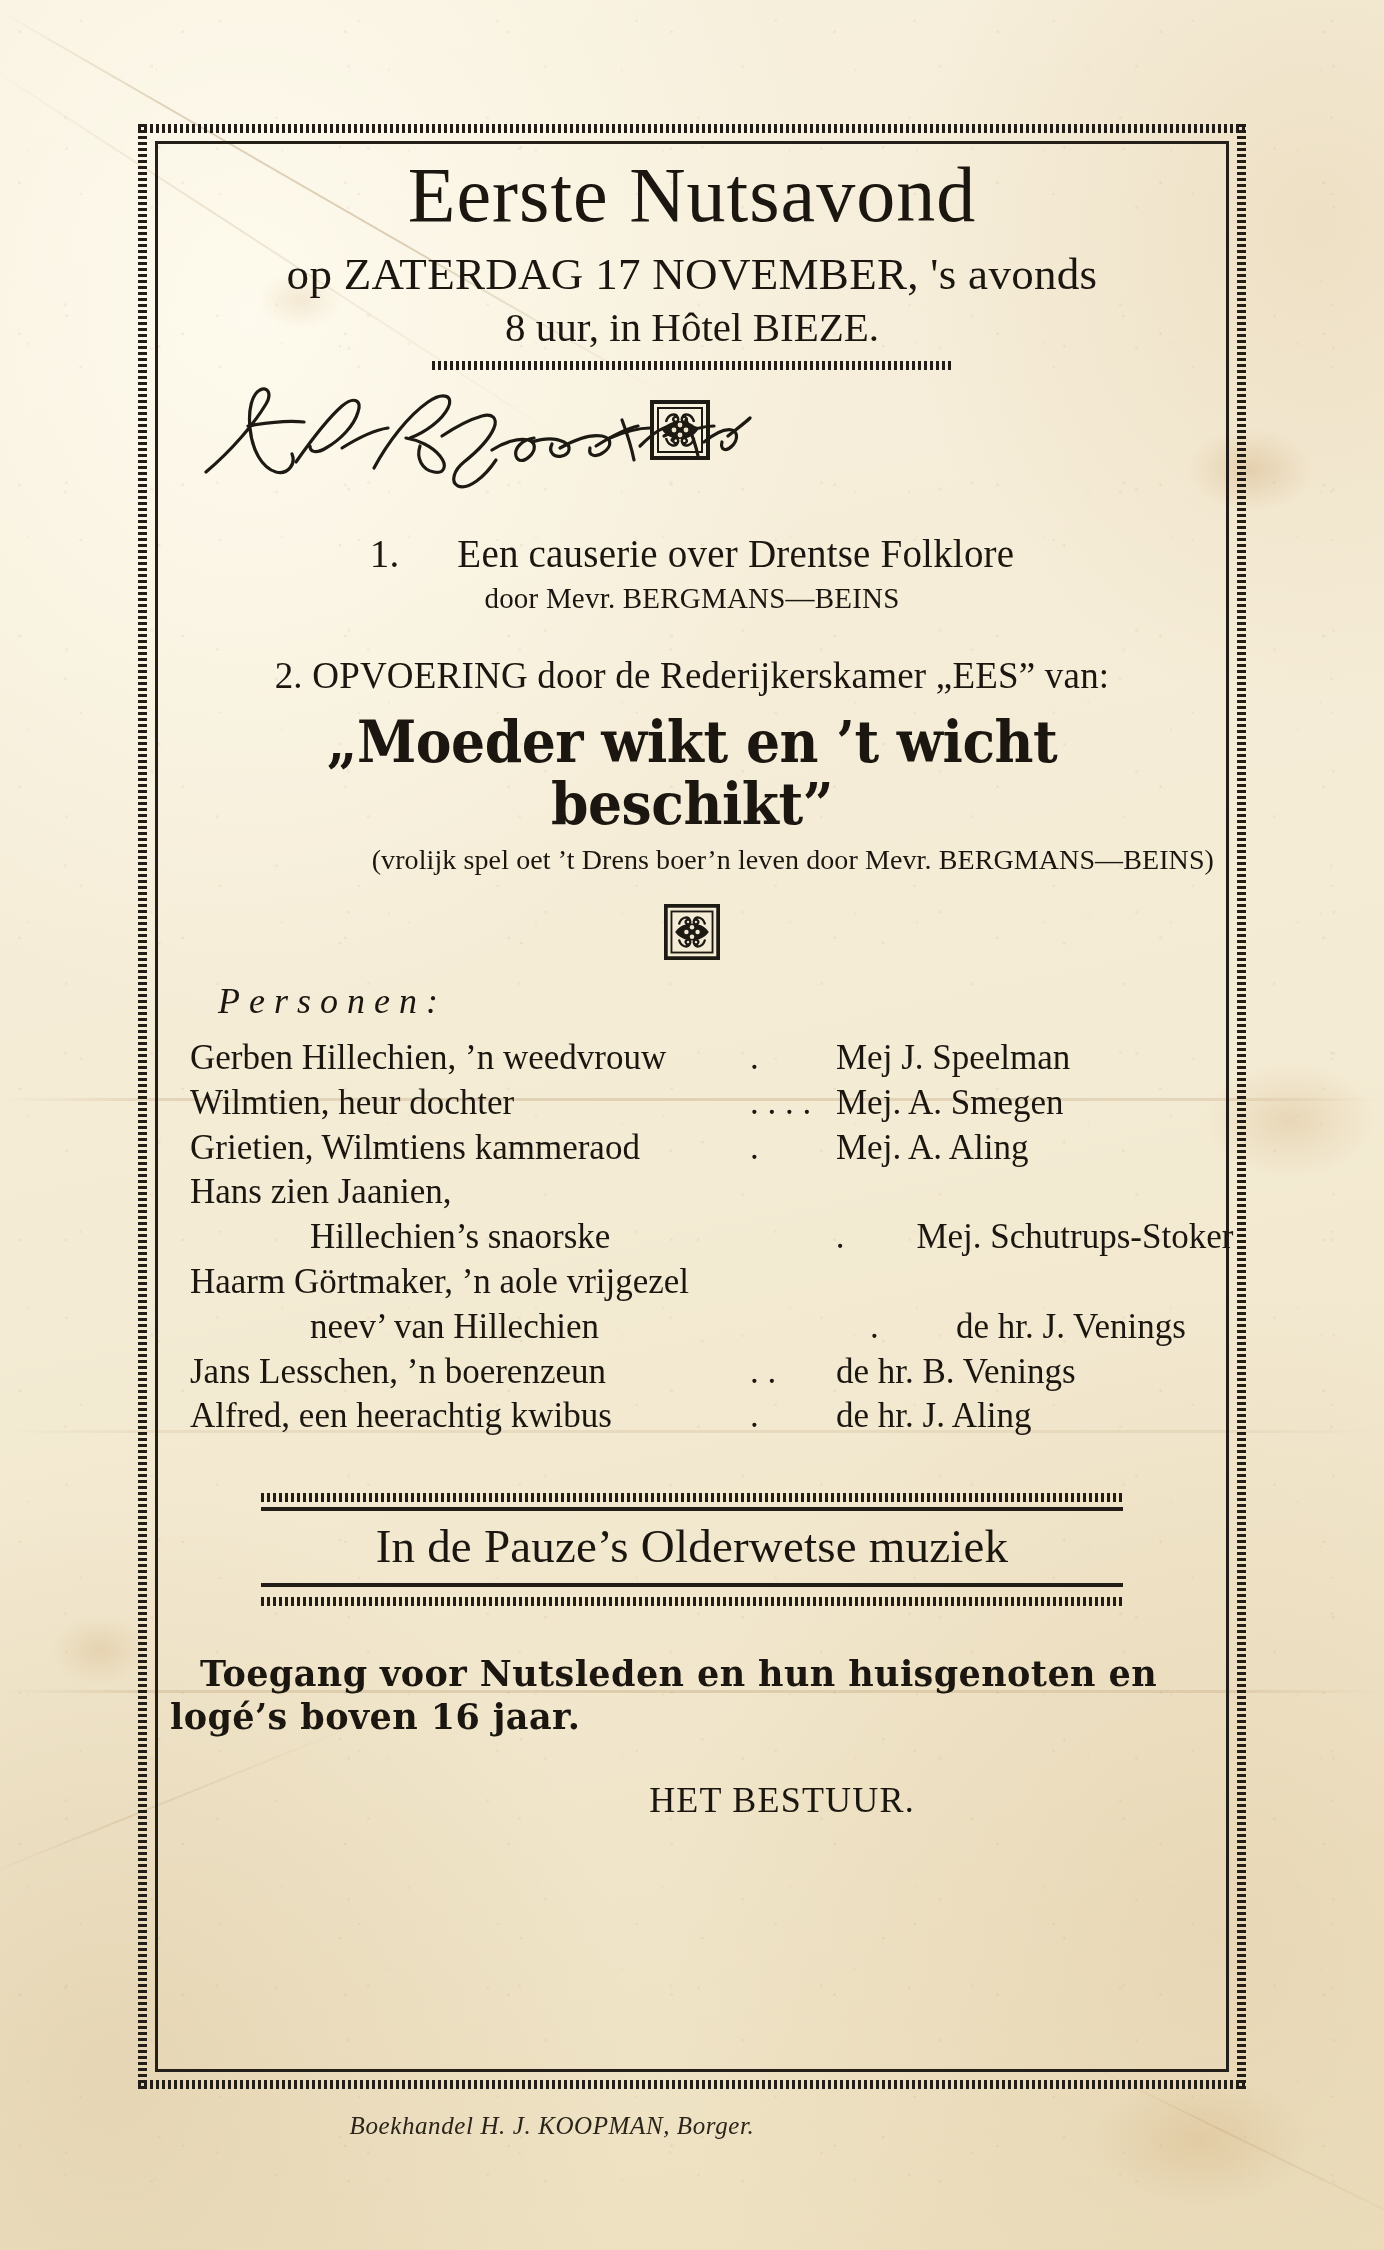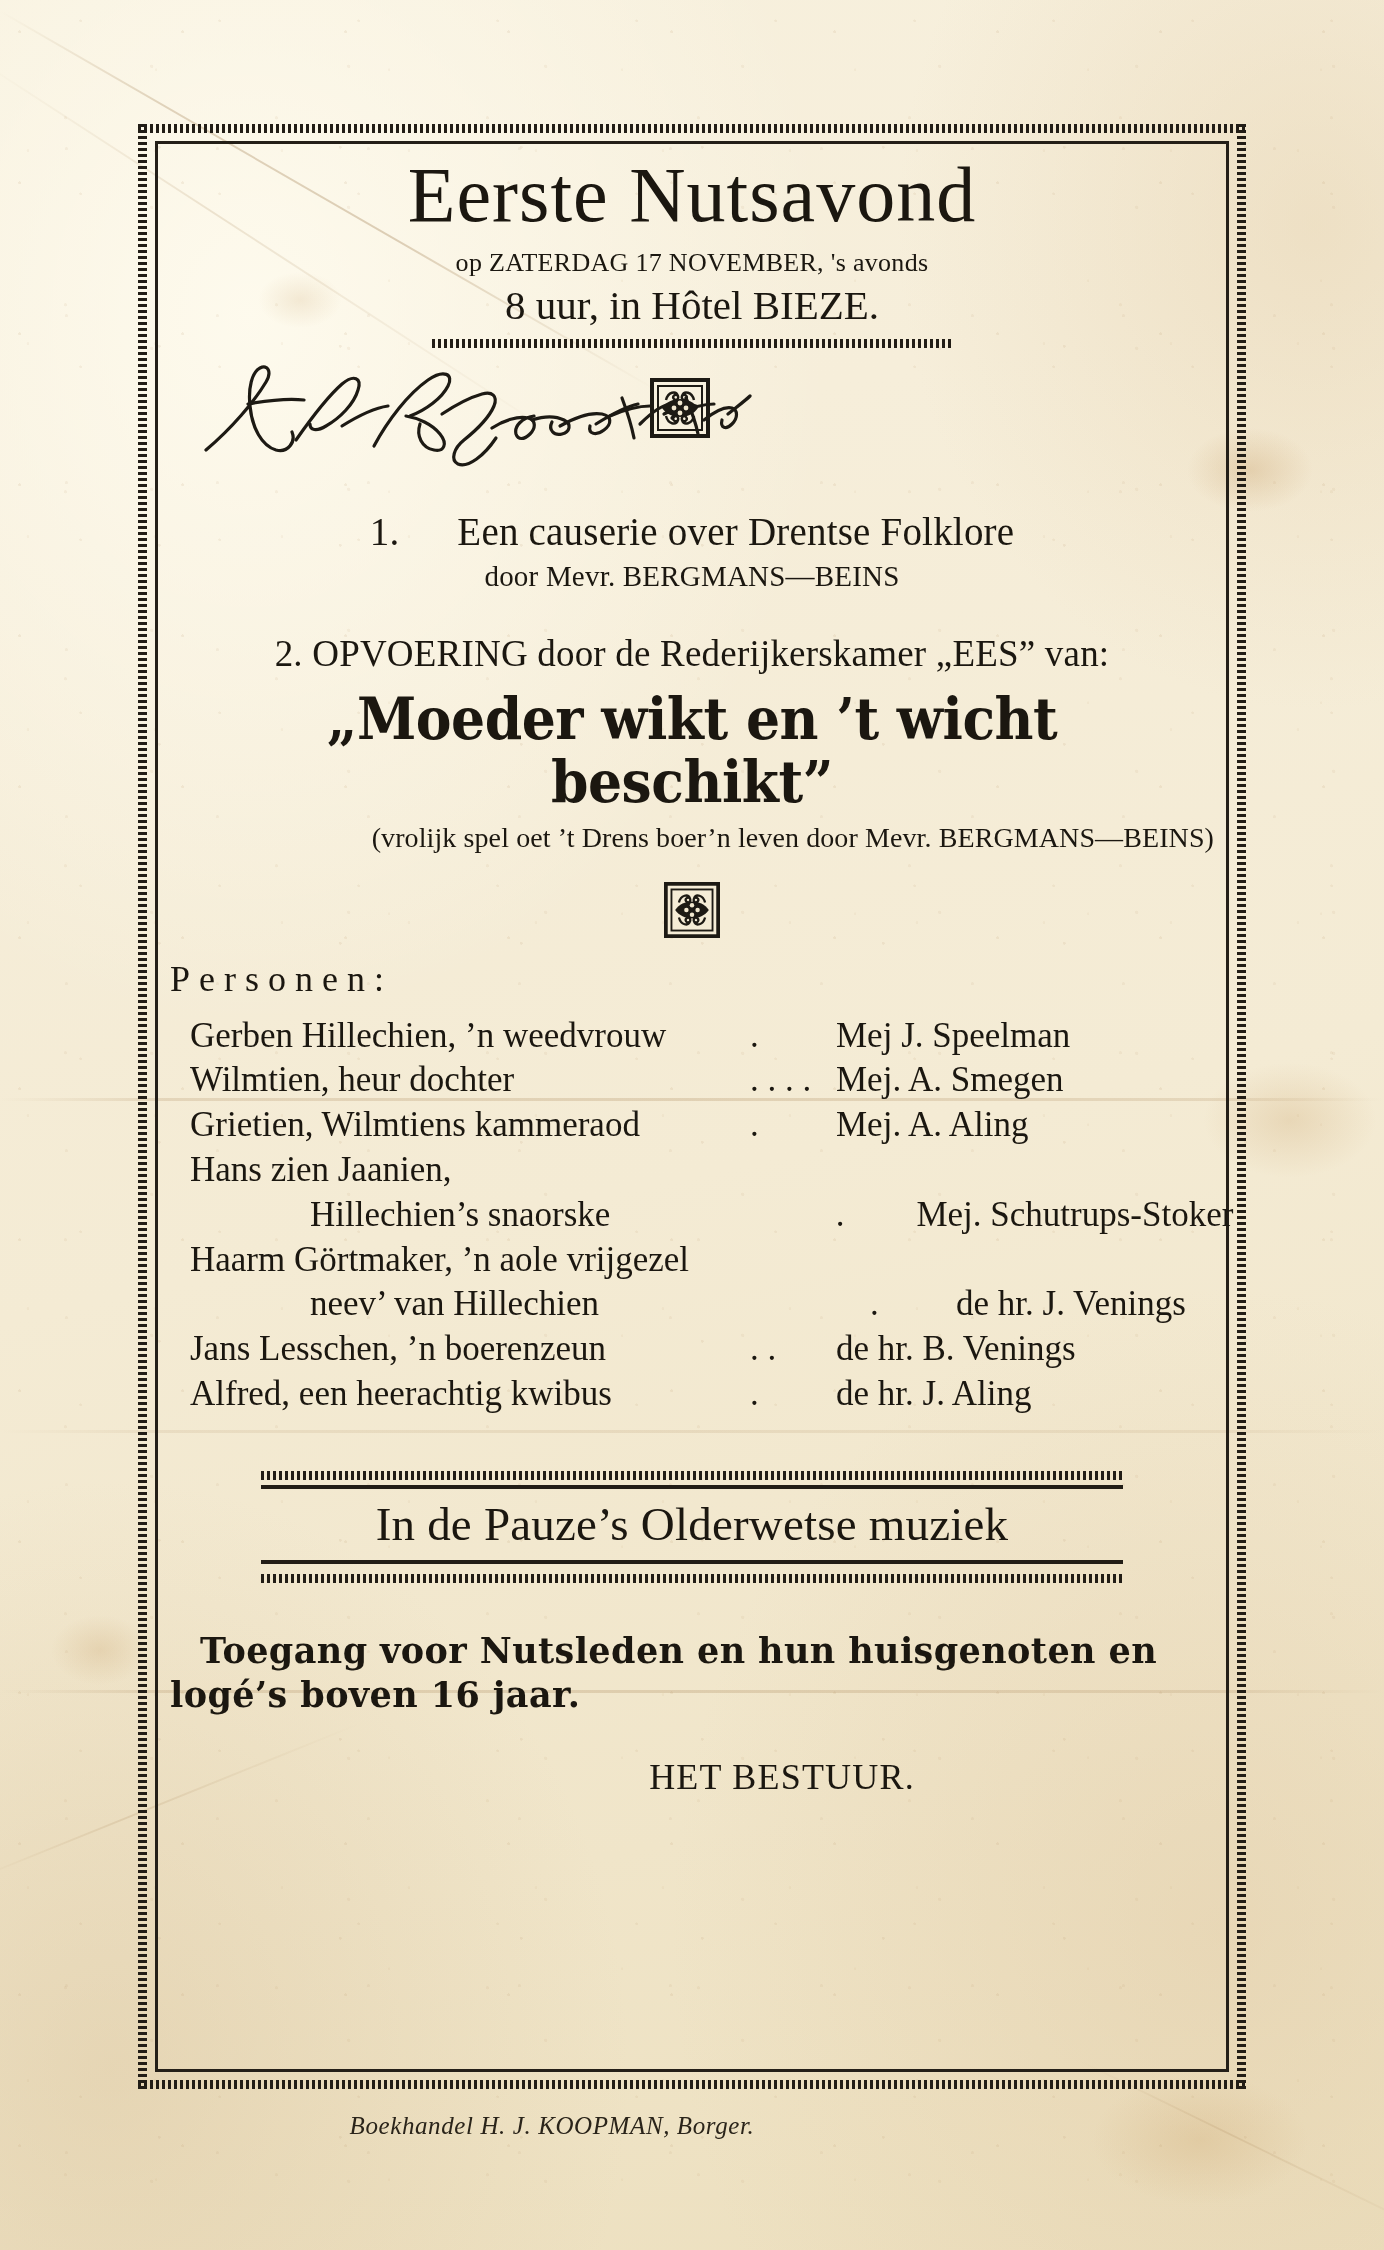--- a/index.html
+++ b/index.html
@@ -109,21 +109,21 @@
   .title {
     font-family: "Liberation Serif", "DejaVu Serif", serif;
     font-size: 78px;
     line-height: 1.0;
     font-weight: 400;
     letter-spacing: 1px;
     margin: 0;
     padding-top: 6px;
   }
   .subtitle1 {
-    font-size: 26px;
+    font-size: 45px;
     line-height: 1.18;
     margin: 14px 0 0 0;
     letter-spacing: .3px;
   }
   .subtitle2 {
     font-size: 41px;
     line-height: 1.18;
     margin: 2px 0 0 0;
   }
 
@@ -203,21 +203,23 @@
   }
 
   
   #cast {
     margin-top: 16px;
     text-align: left;
   }
   .personen {
     font-size: 36px;
     letter-spacing: 9px;
+    margin-left: 48px;
     margin-bottom: 14px;
+    font-style: italic;
   }
   .cast-row {
     display: flex;
     align-items: baseline;
     font-size: 35px;
     line-height: 1.28;
     white-space: nowrap;
   }
   .cast-role {
     display: inline-block;

